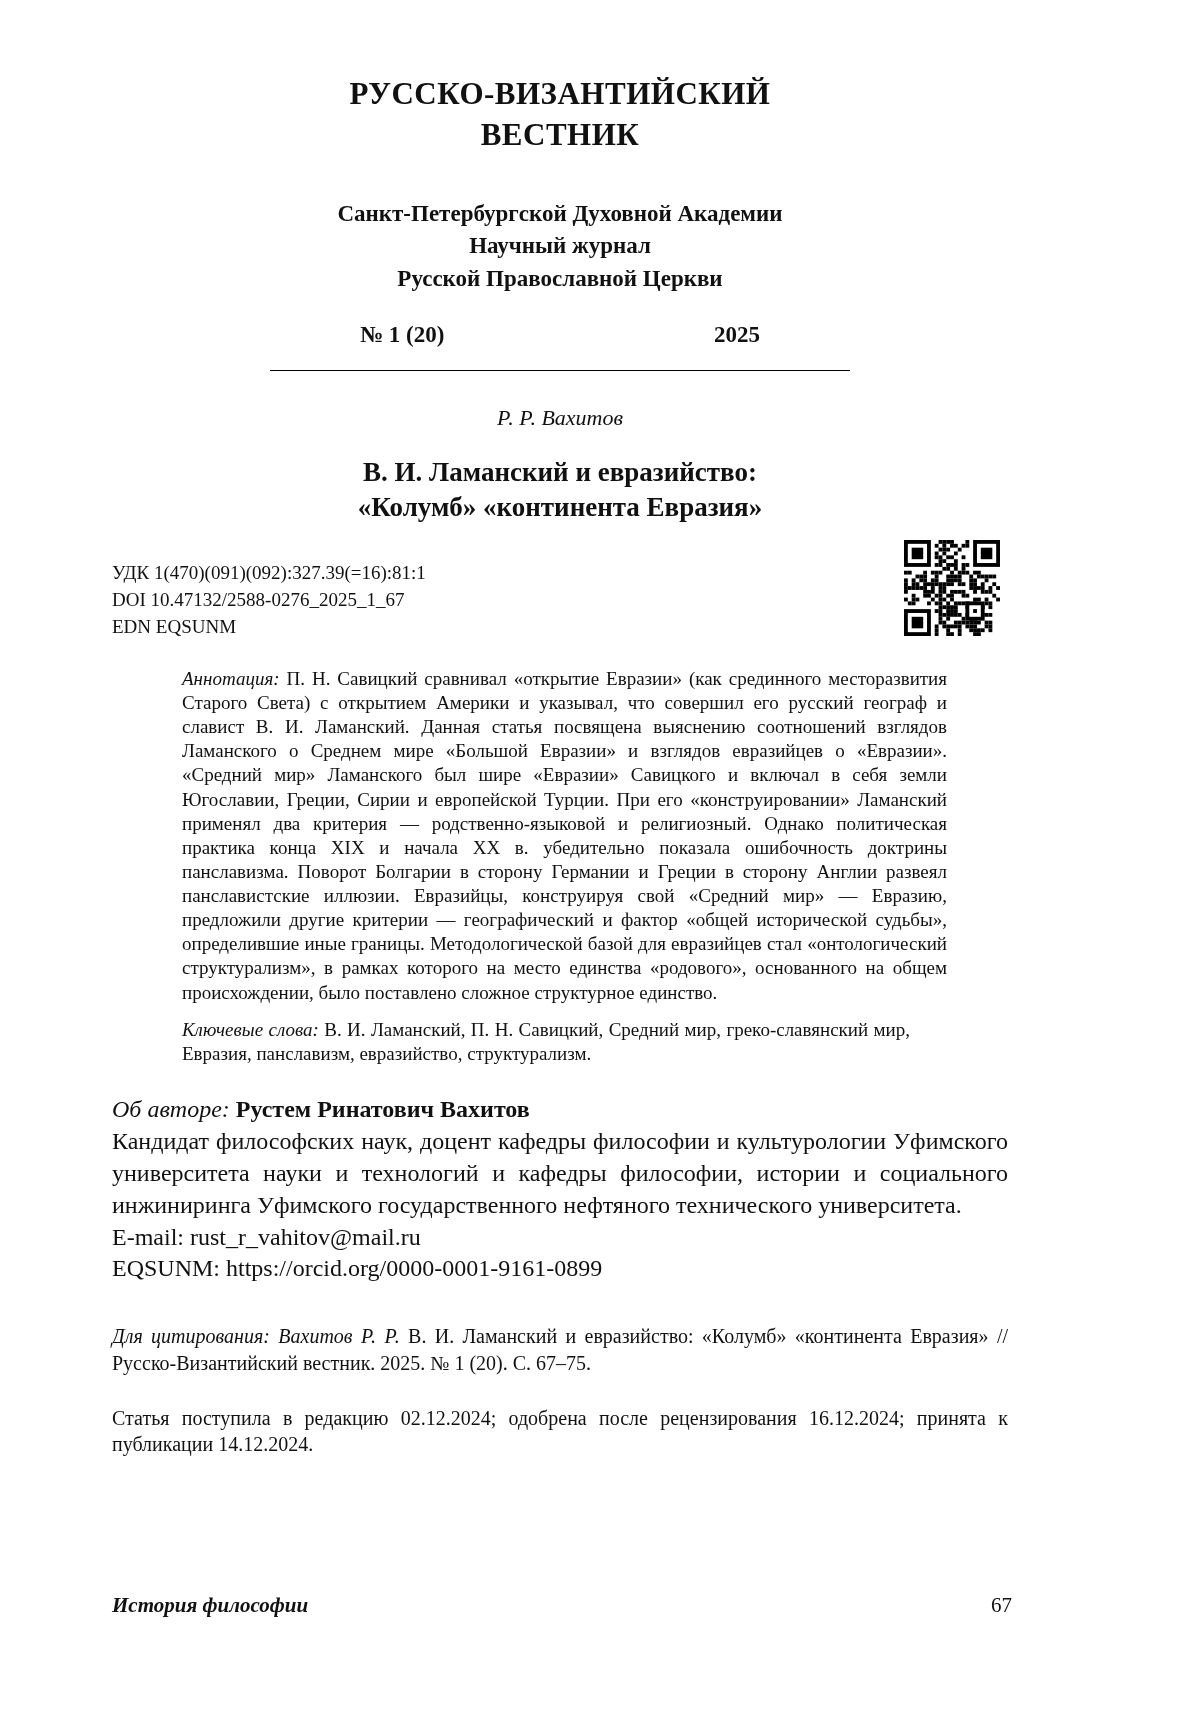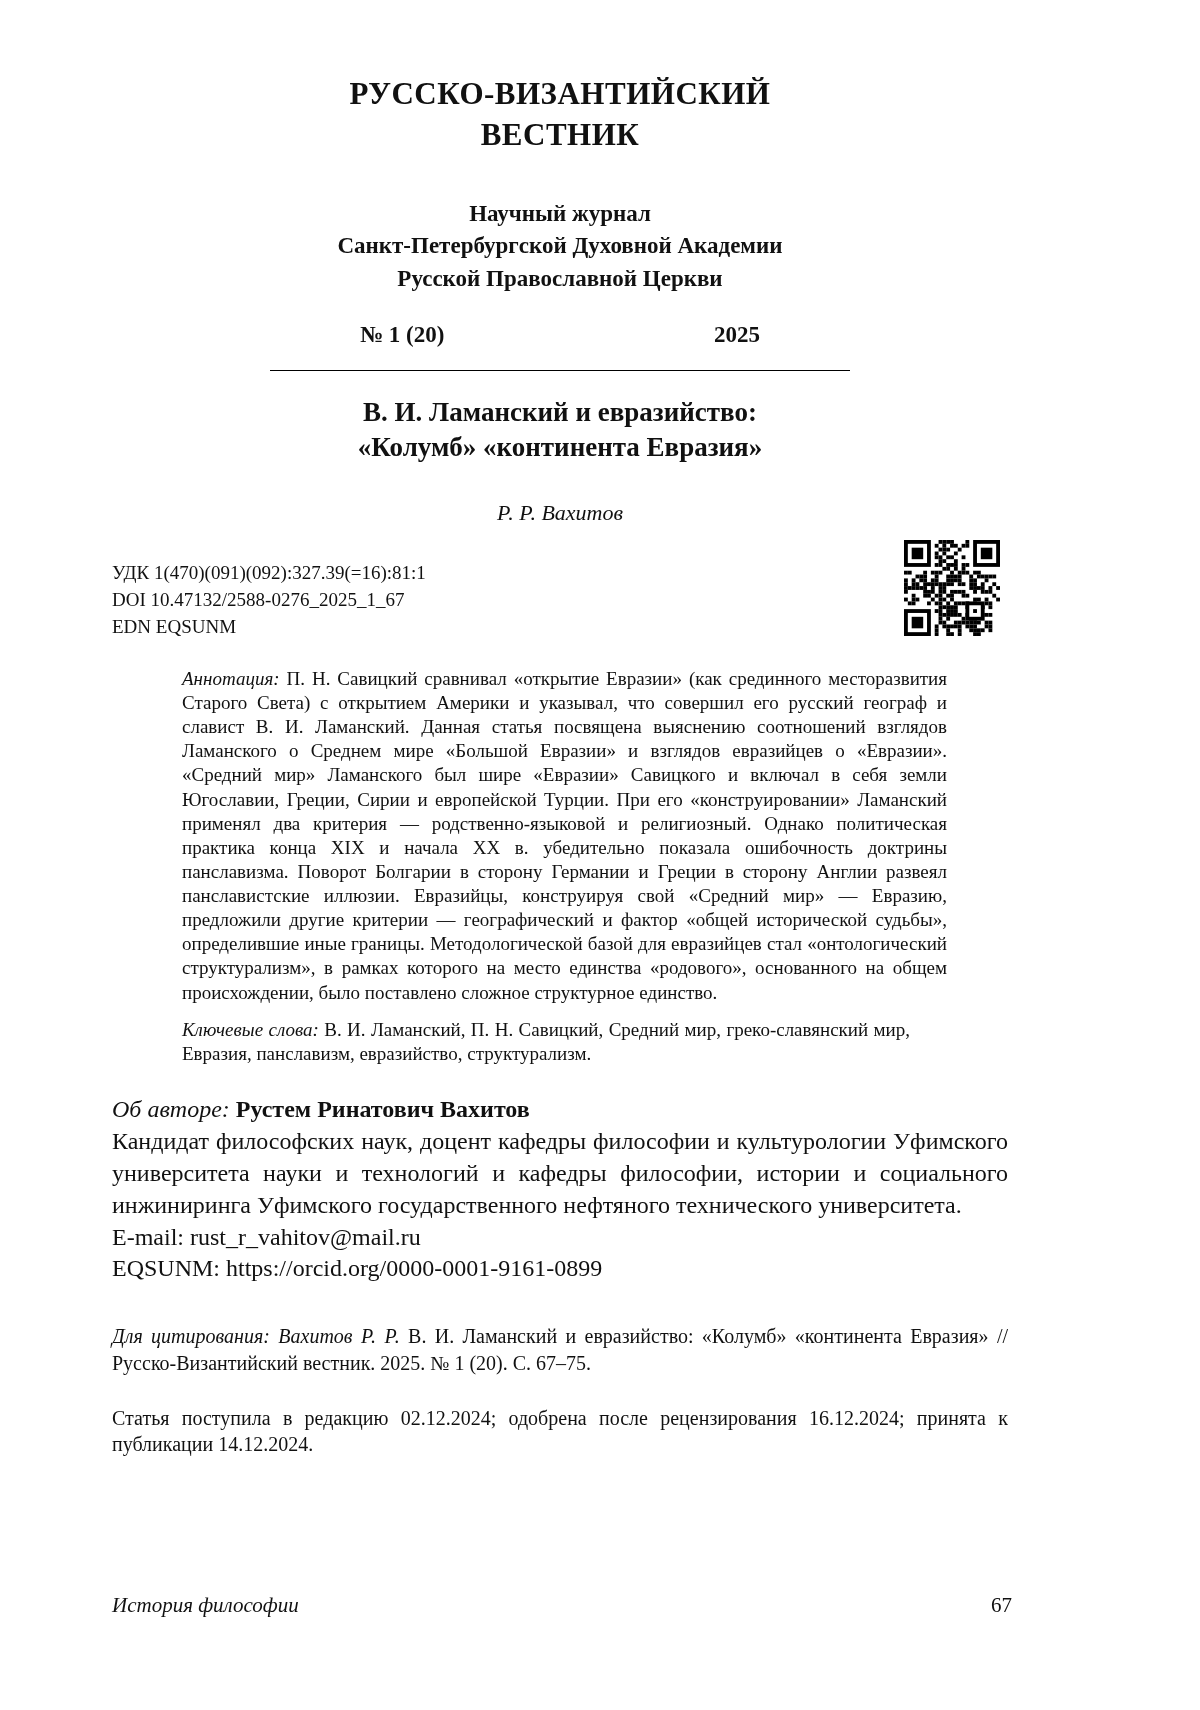--- a/index.html
+++ b/index.html
@@ -25,50 +25,50 @@
   .abstract{margin:26px 61px 0 70px;font-size:19px;line-height:1.27;text-align:justify;}
   .keywords{margin:13px 98px 0 70px;font-size:19px;line-height:1.27;text-align:justify;}
   .it{font-style:italic;}
   p{margin:0;}
   .about{margin-top:28px;font-size:24px;line-height:1.33;}
   .about .bio{text-align:justify;}
   .citation{margin-top:38px;font-size:20px;line-height:1.33;text-align:justify;}
   .dates{margin-top:28px;font-size:20px;line-height:1.33;text-align:justify;}
   .footer{position:absolute;left:112px;right:188px;bottom:92px;display:flex;
           justify-content:space-between;font-size:21px;}
-  .footer .section{font-style:italic;}
+  .footer .section{font-style:italic;font-weight:bold;}
 </style>
 </head>
 <body>
 
 <div class="page">
 
   <header class="center">
     <div class="journal-title">
       <div>РУССКО-ВИЗАНТИЙСКИЙ</div>
       <div>ВЕСТНИК</div>
     </div>
     <div class="journal-subtitle">
+      <div>Санкт-Петербургской Духовной Академии</div>
       <div>Научный журнал</div>
-      <div>Санкт-Петербургской Духовной Академии</div>
       <div>Русской Православной Церкви</div>
     </div>
     <div class="issue-line">
       <span>№ 1 (20)</span>
       <span>2025</span>
     </div>
     <div class="rule"></div>
   </header>
+
+  <div class="center article-author">Р. Р. Вахитов</div>
 
   <div class="center article-title">
     <div>В. И. Ламанский и евразийство:</div>
     <div>«Колумб» «континента Евразия»</div>
   </div>
-
-  <div class="center article-author">Р. Р. Вахитов</div>
 
   <div class="meta-row">
     <div class="udk-block">
       <div>УДК 1(470)(091)(092):327.39(=16):81:1</div>
       <div>DOI 10.47132/2588-0276_2025_1_67</div>
       <div>EDN EQSUNM</div>
     </div>
     <div class="qr">
       <svg id="qr-svg" viewBox="0 0 100 100" width="96" height="96" xmlns="http://www.w3.org/2000/svg">
           <rect x="36" y="0" width="4" height="4" fill="#000"></rect>

